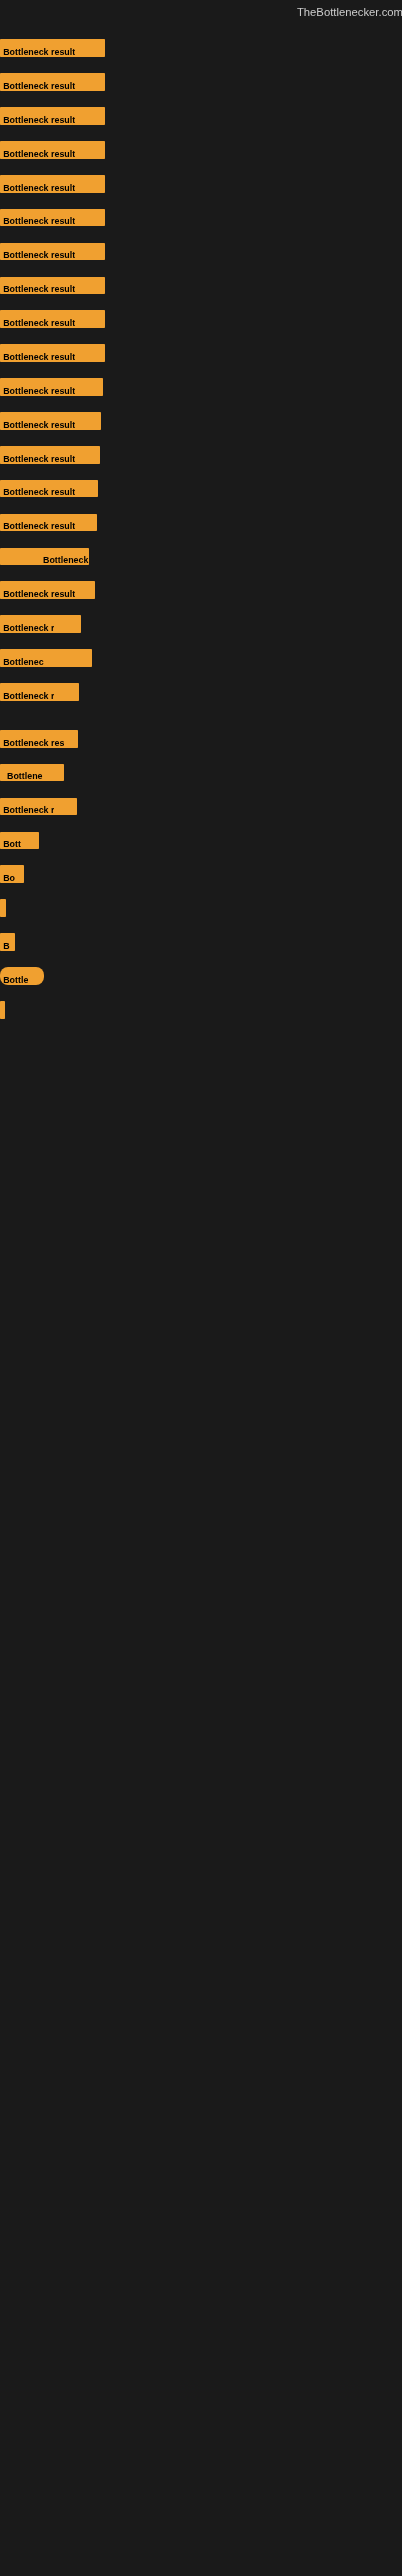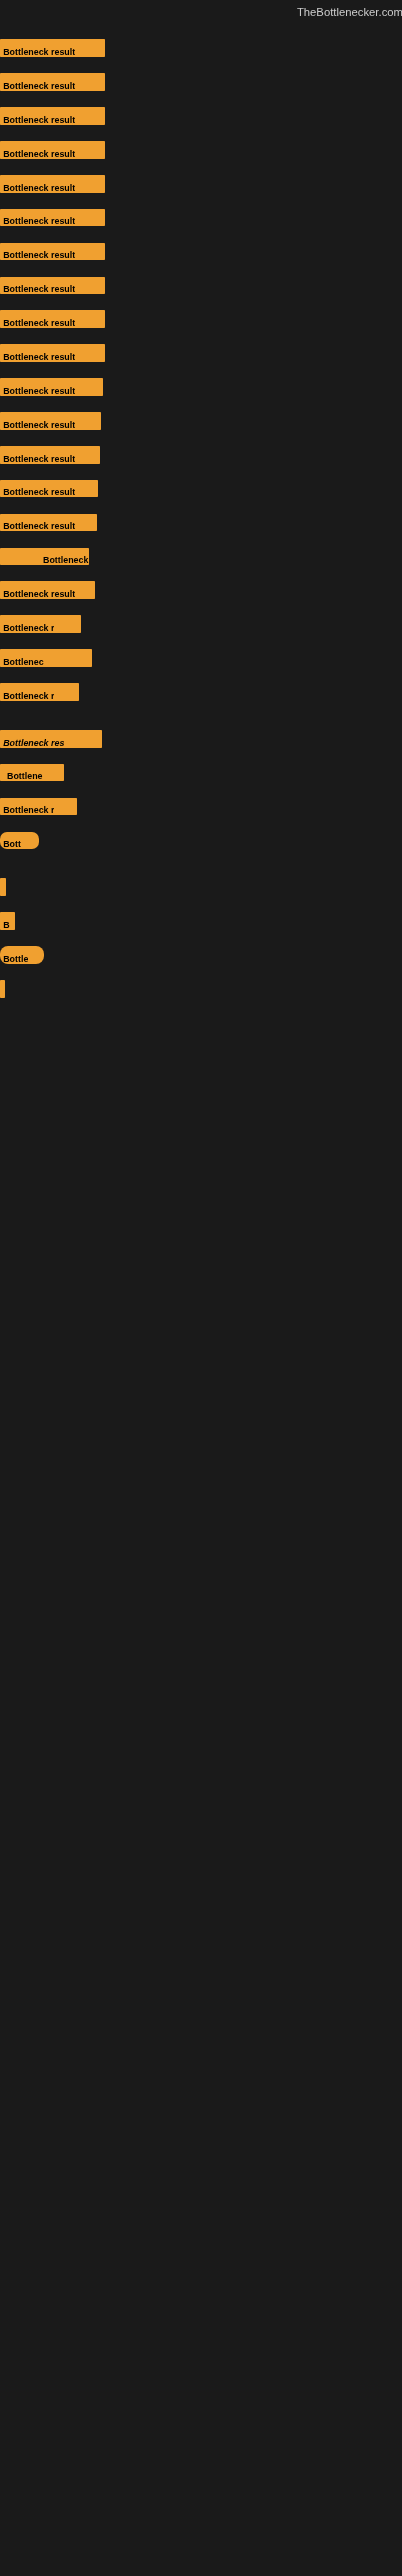--- a/index.html
+++ b/index.html
@@ -170,43 +170,48 @@
     </div>
     <div class="row-gap"></div>
     <div class="bar-container">
       <div class="bar" style="width: 79px;">
         <span class="bar-label">Bottleneck r</span>
       </div>
     </div>
     <div class="row-gap"></div>
     <div class="row-gap"></div>
     <div class="bar-container">
-      <div class="bar" style="width: 102px; font-style: italic;">
+      <div class="bar" style="width: 78px;">
         <span class="bar-label">Bottleneck res</span>
       </div>
     </div>
     <div class="row-gap"></div>
     <div class="bar-container">
       <div class="bar" style="width: 64px; padding-left: 7px;">
         <span class="bar-label">Bottlene</span>
       </div>
     </div>
     <div class="row-gap"></div>
     <div class="bar-container">
       <div class="bar" style="width: 77px;">
         <span class="bar-label">Bottleneck r</span>
       </div>
     </div>
     <div class="row-gap"></div>
     <div class="bar-container">
-      <div class="bar" style="width: 39px; border-radius: 7px;">
+      <div class="bar" style="width: 39px;">
         <span class="bar-label">Bott</span>
       </div>
     </div>
     <div class="row-gap"></div>
+    <div class="bar-container">
+      <div class="bar" style="width: 24px;">
+        <span class="bar-label">Bo</span>
+      </div>
+    </div>
     <div class="row-gap"></div>
     <div class="bar-container">
       <div class="bar" style="width: 6.4px;">
         <span class="bar-label"></span>
       </div>
     </div>
     <div class="row-gap"></div>
     <div class="bar-container">
       <div class="bar" style="width: 14.5px;">
         <span class="bar-label">B</span>

